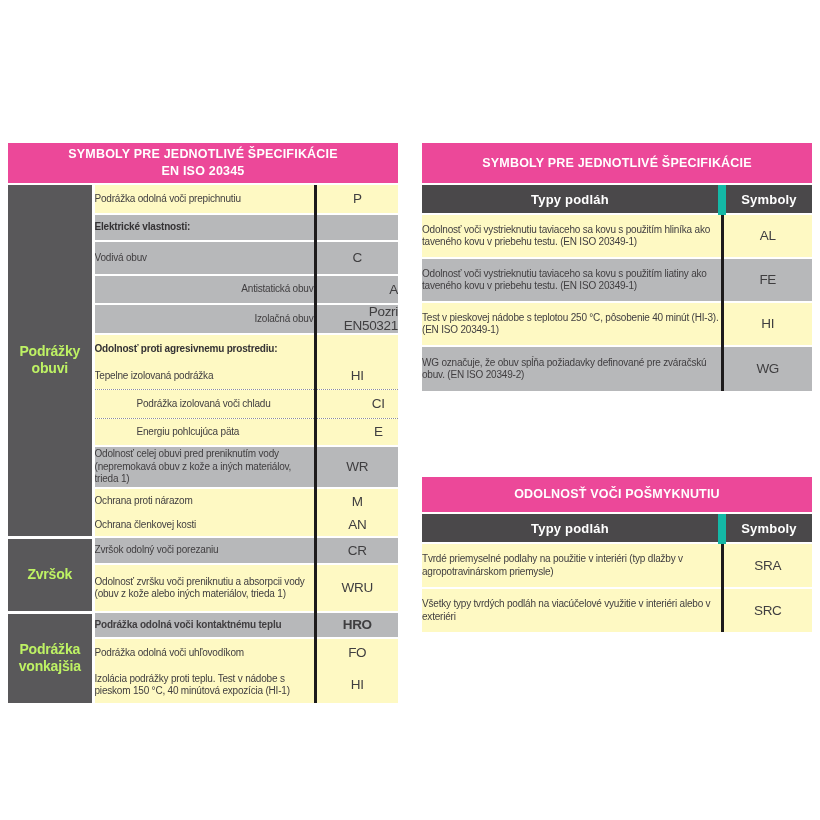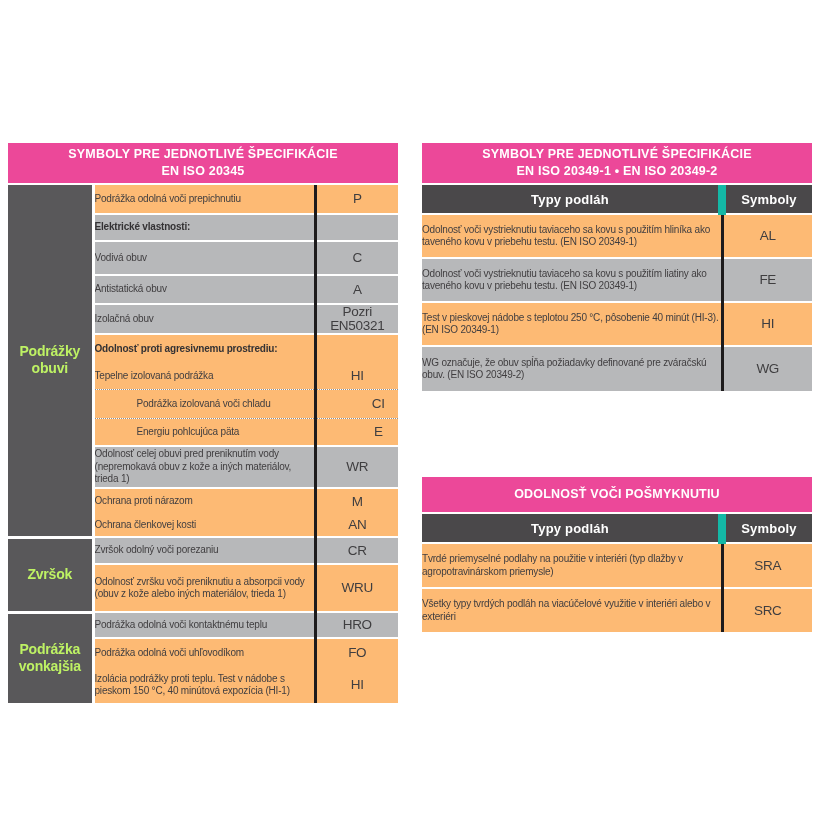--- a/index.html
+++ b/index.html
@@ -43,29 +43,29 @@
     border-right:3px solid #ffffff;
   }
   td.g.gsep{border-top:3px solid #ffffff;}
 
   td.d{padding:2px 10px;line-height:12.5px;color:#403e40;}
   td.s{
     border-left:3px solid #1d1b1c;text-align:center;
     font-size:13.5px;letter-spacing:-0.3px;color:#3f3e40;line-height:14px;
   }
   tr.gray td.d, tr.gray td.s{background:#b7b8ba;}
-  tr.white td.d, tr.white td.s{background:#fdba74;}
+  tr.white td.d, tr.white td.s{background:#fef9c3;}
   tr.boldrow td.d{font-weight:bold;color:#343234;}
 
   tr.sep td.d, tr.sep td.s{border-top:2px solid #ffffff;}
   tr.dot td.d, tr.dot td.s{border-top:1px dotted #8f8f91;padding-left:42px;}
 
   
-  tr.h22 td{height:22px;} tr.h24 td{height:24px;} tr.h25 td{height:25px;}
-  tr.h26 td{height:26px;} tr.h27 td{height:27px;} tr.h28 td{height:28px;}
+  tr.h22 td{height:22px;} tr.h24 td{height:24px;font-weight:bold;} tr.h25 td{height:25px;}
+  tr.h26 td{height:26px;} tr.h27 td{height:27px;text-align:right;} tr.h28 td{height:28px;}
   tr.h32 td{height:32px;} tr.h36 td{height:36px;} tr.h40 td{height:40px;}
   tr.h42 td{height:42px;} tr.h43 td{height:43px;} tr.h44 td{height:44px;}
   tr.h46 td{height:46px;}
 
   th.hdr{
     background:#4a484a;color:#ffffff;font-weight:bold;font-size:13px;
     letter-spacing:.2px;height:28px;text-align:center;
   }
   th.hdr.first{border-right:8px solid #14b8a6;margin-top:9px;}
 </style>
@@ -157,21 +157,20 @@
         <td class="d">Izolácia podrážky proti teplu. Test v nádobe s pieskom 150 °C, 40 minútová expozícia (HI-1)</td>
         <td class="s">HI</td>
       </tr>
     </tbody>
       </table>
   </div>
 
   <div class="tblwrap pos-rtop">
     <div class="tbl-title">
       <div>SYMBOLY PRE JEDNOTLIVÉ ŠPECIFIKÁCIE</div>
-      <div>EN ISO 20349-1 • EN ISO 20349-2</div>
     </div>
     <table class="spec">
       <colgroup>
           <col class="col-desc2">
           <col class="col-sym2">
         </colgroup>
       <tbody>
           <tr>
         <th class="hdr first">Typy podláh</th>
         <th class="hdr">Symboly</th>

